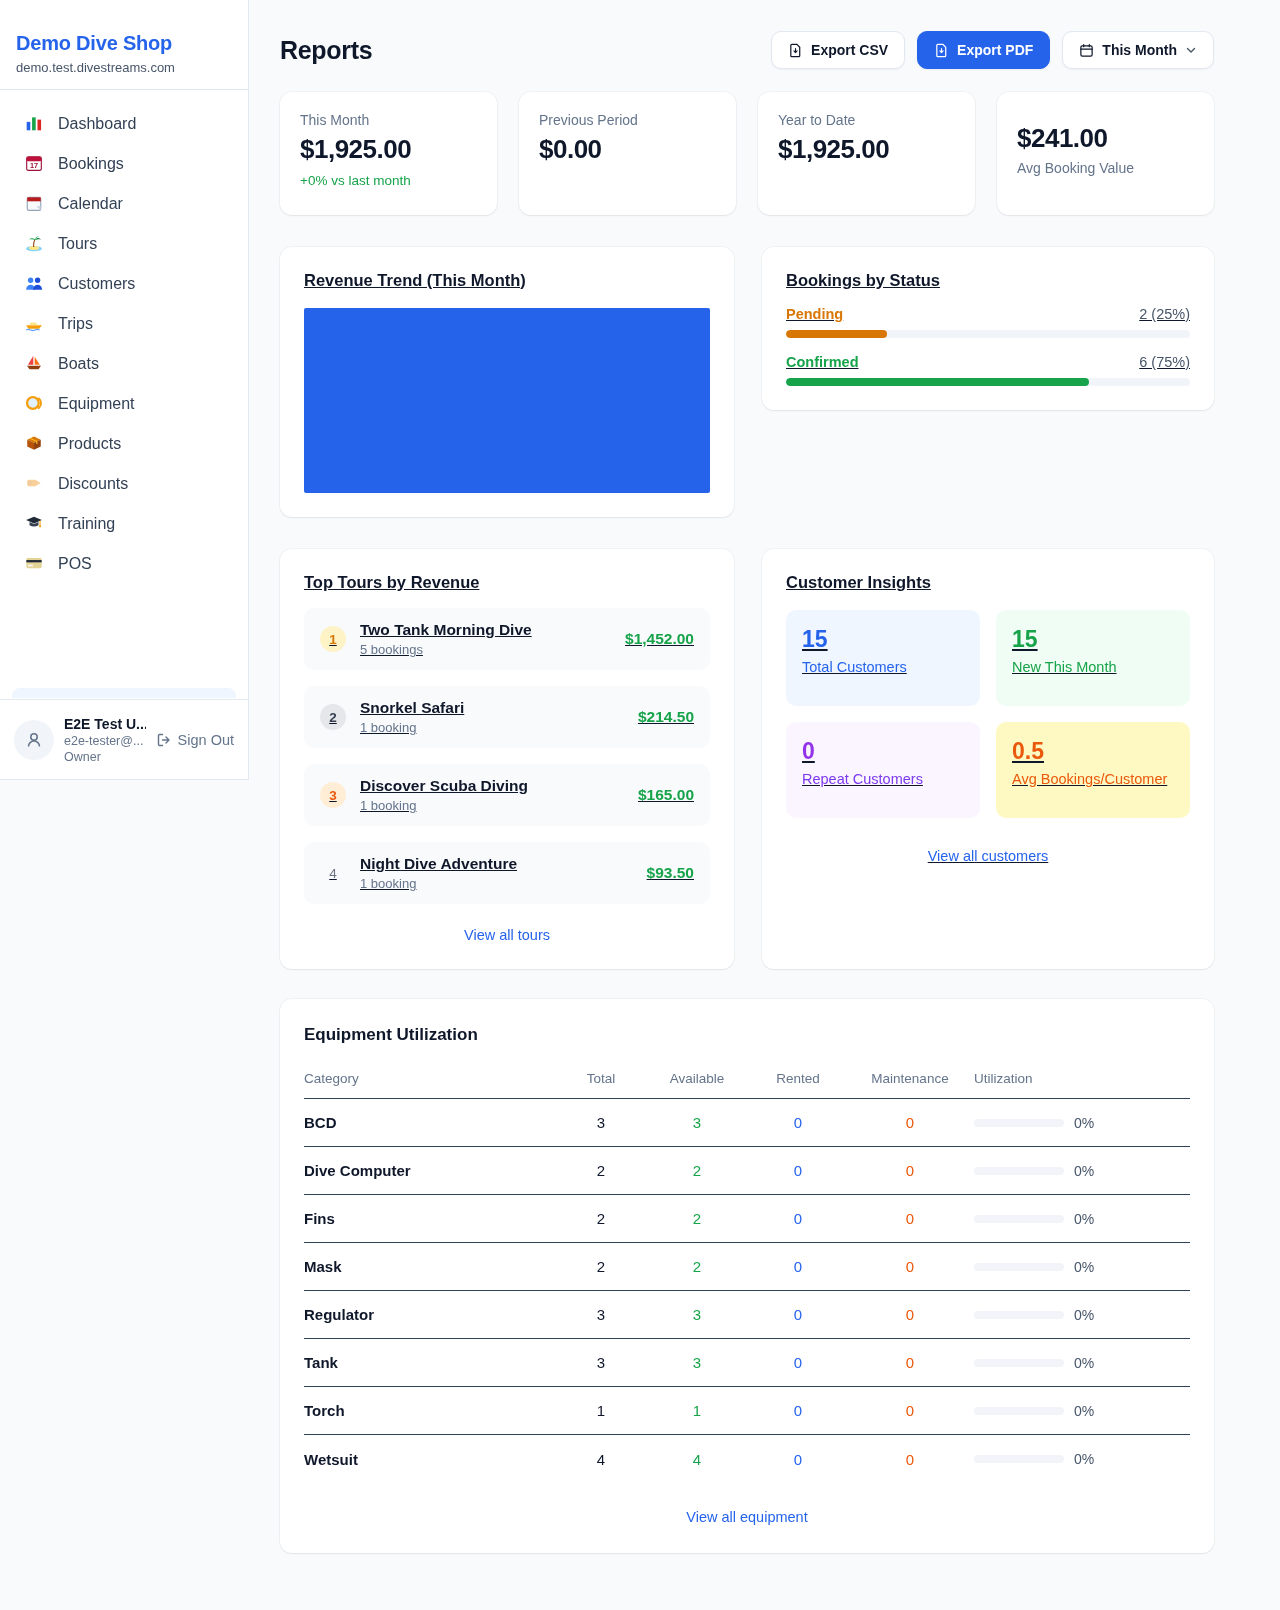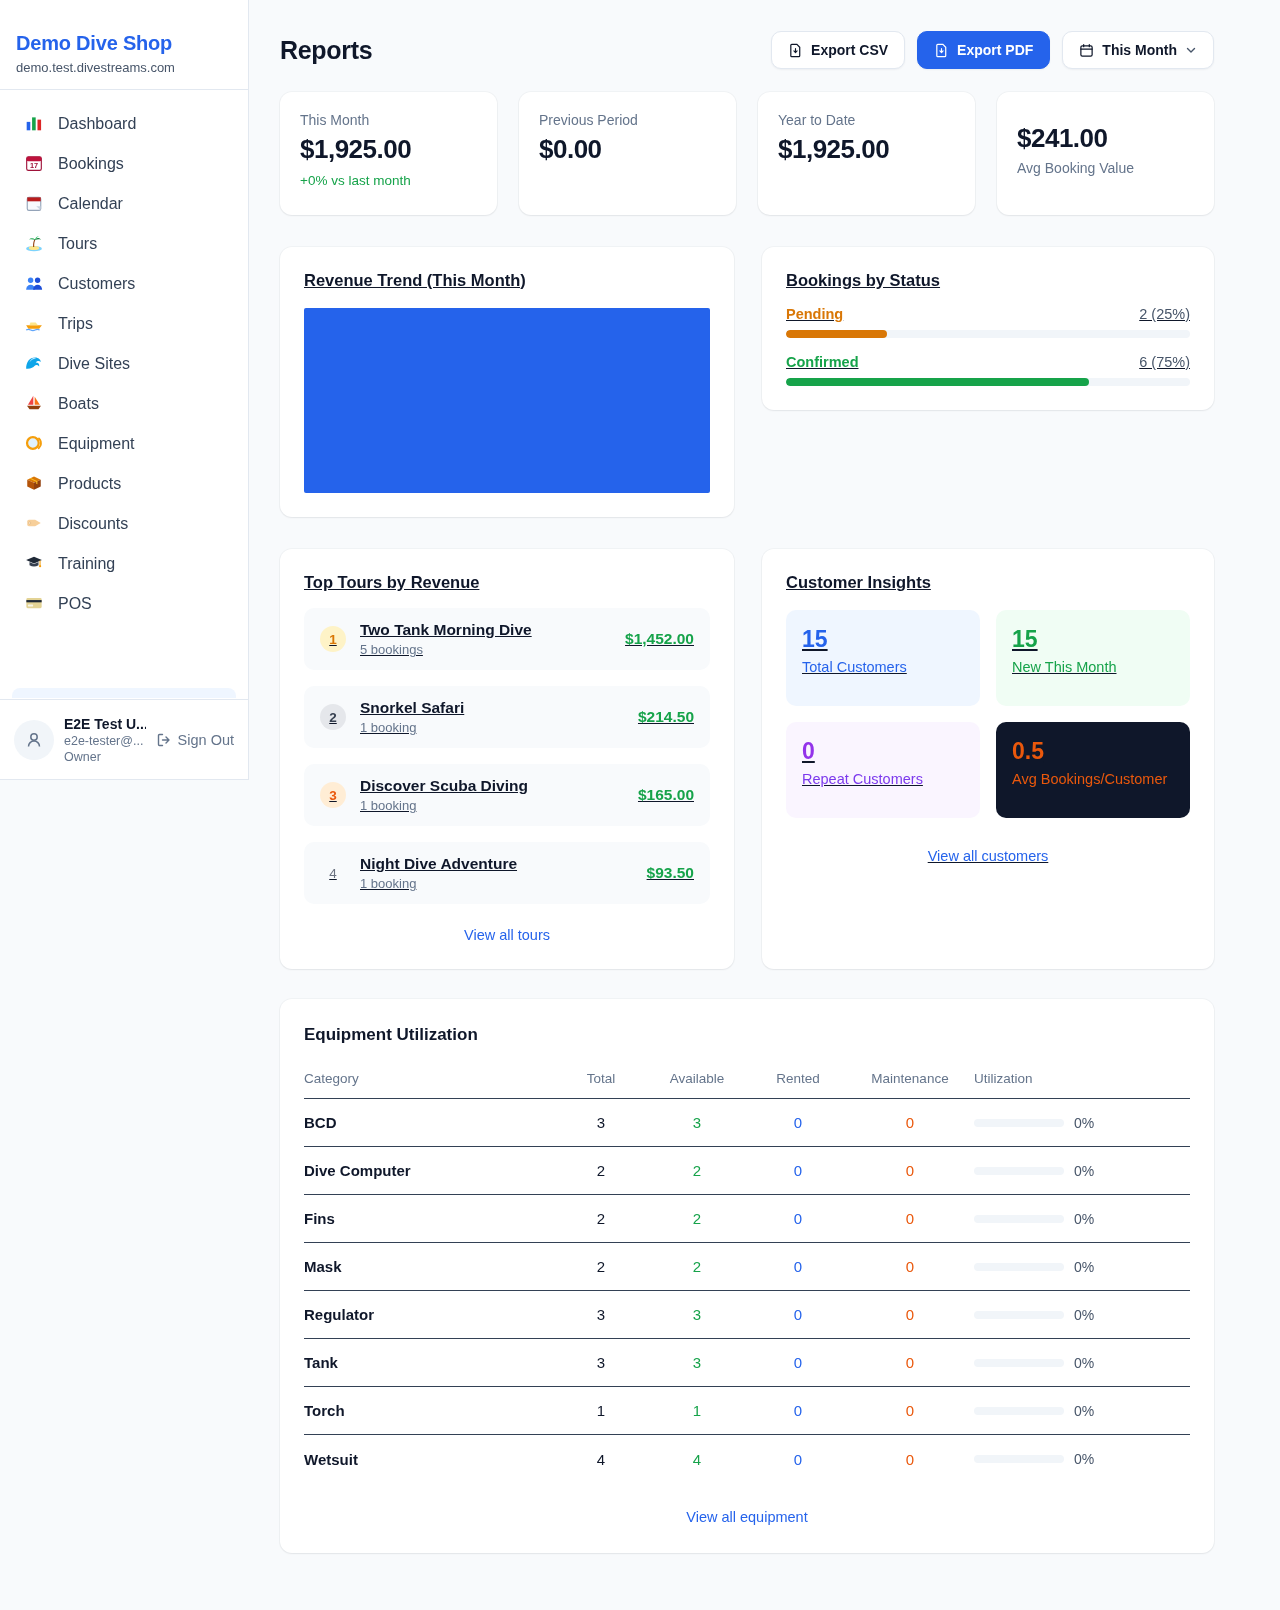--- a/index.html
+++ b/index.html
@@ -102,21 +102,21 @@
   .view-link { display:block; text-align:center; color:#2563eb; font-size:14.5px; cursor:pointer; text-decoration:none; }
   .panel-bottom-link { position:absolute; left:0; right:0; bottom:26px; }
   
   .tiles { display:grid; grid-template-columns:1fr 1fr; gap:16px; margin-top:18px; }
   .tile { border-radius:10px; padding:16px; height:96px; }
   .tile-value { font-size:23px; font-weight:bold; }
   .tile-label { font-size:14.5px; margin-top:6px; }
   .tile.blue { background:#eff6ff; } .tile.blue .tile-value, .tile.blue .tile-label { color:#2563eb; }
   .tile.green { background:#f0fdf4; } .tile.green .tile-value, .tile.green .tile-label { color:#16a34a; }
   .tile.purple { background:#faf5ff; } .tile.purple .tile-value { color:#9333ea; } .tile.purple .tile-label { color:#7c3aed; }
-  .tile.orange { background:#0f172a; } .tile.orange .tile-value, .tile.orange .tile-label { color:#ea580c; }
+  .tile.orange { background:#fef9c3; } .tile.orange .tile-value, .tile.orange .tile-label { color:#ea580c; }
   .insights-link { margin-top:30px; }
   
   .equip-card { margin-top:30px; padding:26px 24px 28px 24px; margin-bottom:44px; }
   .equip-title { font-size:17px; font-weight:bold; }
   .tbl { margin-top:16px; }
   .tbl-row {
     display:grid; grid-template-columns:1fr 86px 106px 96px 128px 216px;
     align-items:center;
   }
   .tbl-head { color:#64748b; font-size:13.5px; padding:10px 0 12px 0; border-bottom:1px solid #334155; }
@@ -207,29 +207,20 @@
       <span class="ico">
         <svg width="18" height="18" viewBox="0 0 16 16">
             <path d="M1 10 L15 10 L12.6 13 L3 13 Z" fill="#f59e0b"></path>
             <path d="M4 10 L4.8 7.5 L9.5 7.5 L11.5 10 Z" fill="#fde68a"></path>
             <path d="M1 14.2 q2 -1 4 0 q2 1 4 0 q2 -1 4 0" stroke="#60a5fa" stroke-width="1.1" fill="none"></path>
           </svg>
       </span>
       <span>Trips</span>
     </div>
 
-    <div class="nav-item">
-      <span class="ico">
-        <svg width="18" height="18" viewBox="0 0 16 16">
-            <path d="M1 13 C1 7 4 3 9 3 C12 3 14 5 14 7 C12.6 5.8 10.5 6 9.6 7.6 C11.8 7.6 13 9 12.6 11 C11.4 9.6 9.6 9.4 8.4 10.6 C7.4 11.8 5 13.4 1 13 Z" fill="#0ea5e9"></path>
-            <path d="M9 3 C6.4 3.4 4.6 5 3.8 7.6 C5.4 5.4 7 4.2 9.6 4 Z" fill="#bae6fd"></path>
-          </svg>
-      </span>
-      <span>Dive Sites</span>
-    </div>
 
     <div class="nav-item">
       <span class="ico">
         <svg width="18" height="18" viewBox="0 0 16 16">
             <path d="M7.4 1.5 L7.4 9.5 L2.6 9.5 Z" fill="#ef4444"></path>
             <path d="M8.6 2.5 L8.6 9.5 L13.2 9.5 Z" fill="#f97316"></path>
             <path d="M1.8 10.5 L14.2 10.5 L12 13.5 L4 13.5 Z" fill="#92400e"></path>
           </svg>
       </span>
       <span>Boats</span>

